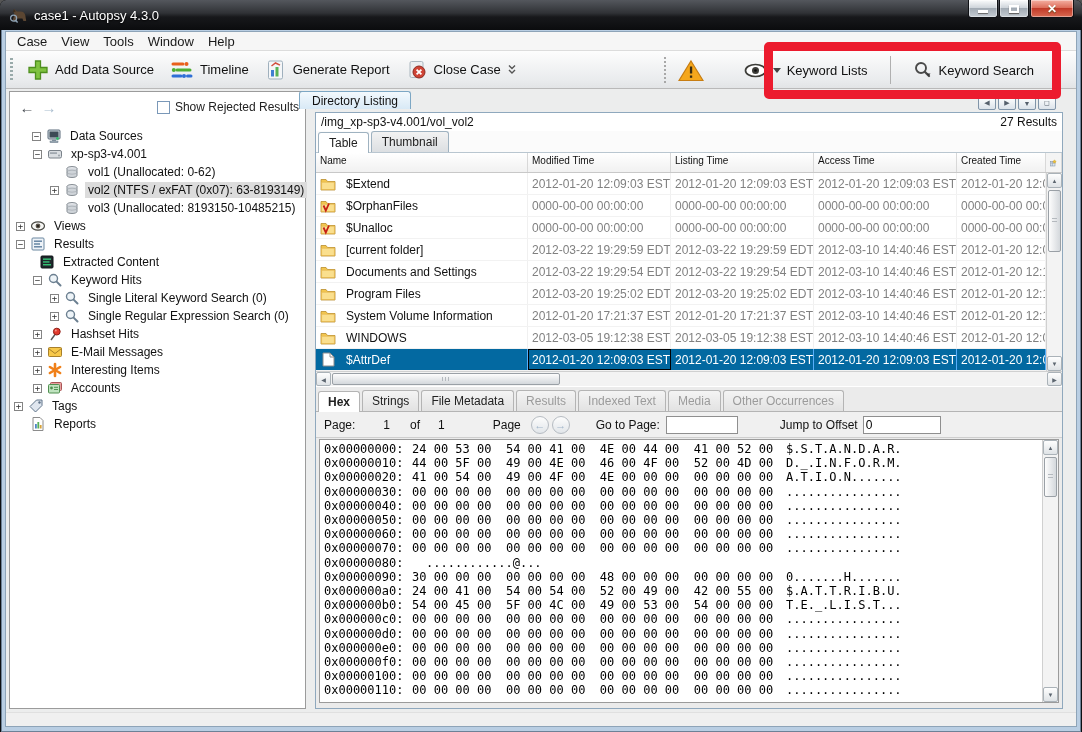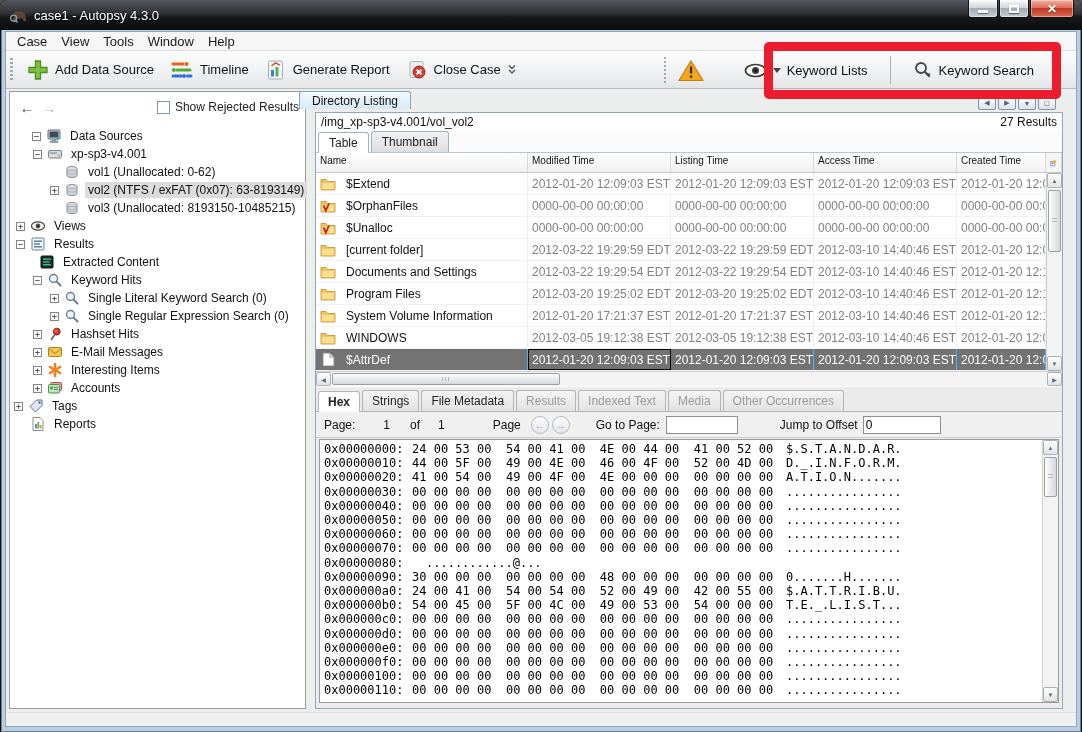--- a/index.html
+++ b/index.html
@@ -125,21 +125,21 @@
   #table-wrap { position:relative; }
   #table-header { display:grid; grid-template-columns:212px 143px 143px 143px 89px 16px; height:20px;
     border-bottom:1px solid #c8c8c8; background:linear-gradient(#ffffff,#f1f1f1); }
   .hcell { font-size:10px; color:#111; padding:2px 4px; border-right:1px solid #d8d8d8; white-space:nowrap; overflow:hidden; }
   .corner-btn { display:flex; align-items:center; justify-content:center; background:#f4f4f4; }
   .trow { display:grid; grid-template-columns:212px 143px 143px 143px 89px; height:22px;
     border-bottom:1px solid #f2f2f2; background:#fff; }
   .tcell { font-size:12px; padding:3px 4px; border-right:1px solid #f0f0f0;
     white-space:nowrap; overflow:hidden; display:flex; align-items:center; color:#808080; }
   .tcell.name { color:#111; gap:5px; }
-  .trow.selected { background:#737373; }
+  .trow.selected { background:#0369a1; }
   .trow.selected .tcell { color:#fff; border-right-color:#58aef9; }
   .tcell.focus-cell { outline:1px solid #000; outline-offset:-1px; }
   
   .vscroll { position:absolute; width:16px; background:#f3f3f3; border-left:1px solid #d0d0d0; }
   .sb-btn { position:absolute; left:0; width:15px; height:15px; background:linear-gradient(#fefefe,#dfe3e6);
     border:1px solid #aab2b8; border-radius:2px; color:#5d6670; font-size:6px;
     display:flex; align-items:center; justify-content:center; }
   .sb-thumb { position:absolute; left:1px; width:13px; border:1px solid #9aa0a6; border-radius:2px;
     background:linear-gradient(90deg,#fdfdfd,#d4d8dc); }
   .sb-thumb::after { content:""; position:absolute; left:3px; right:3px; top:50%; margin-top:-3px; height:6px;

